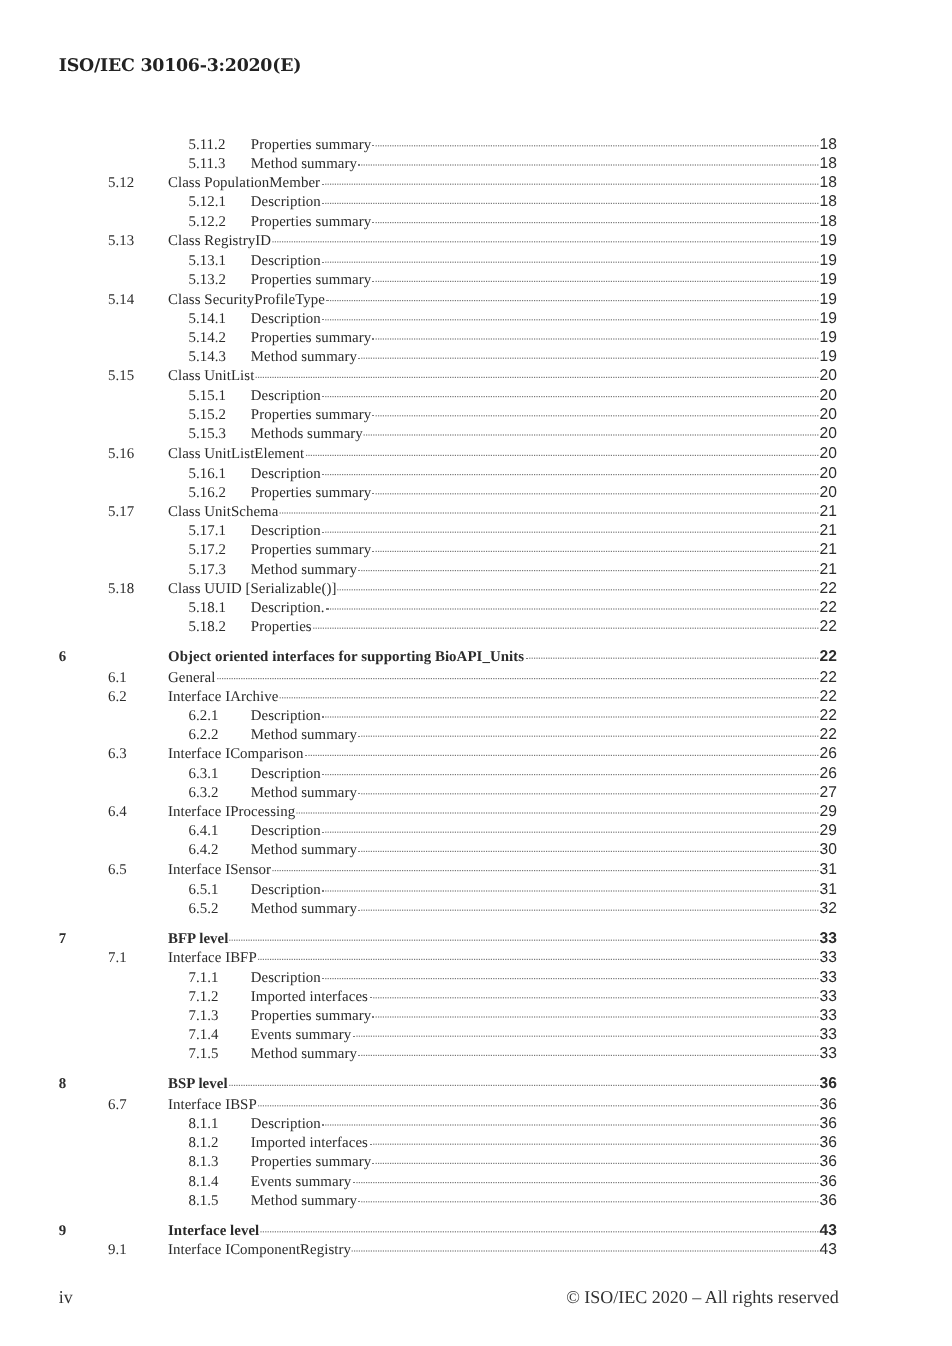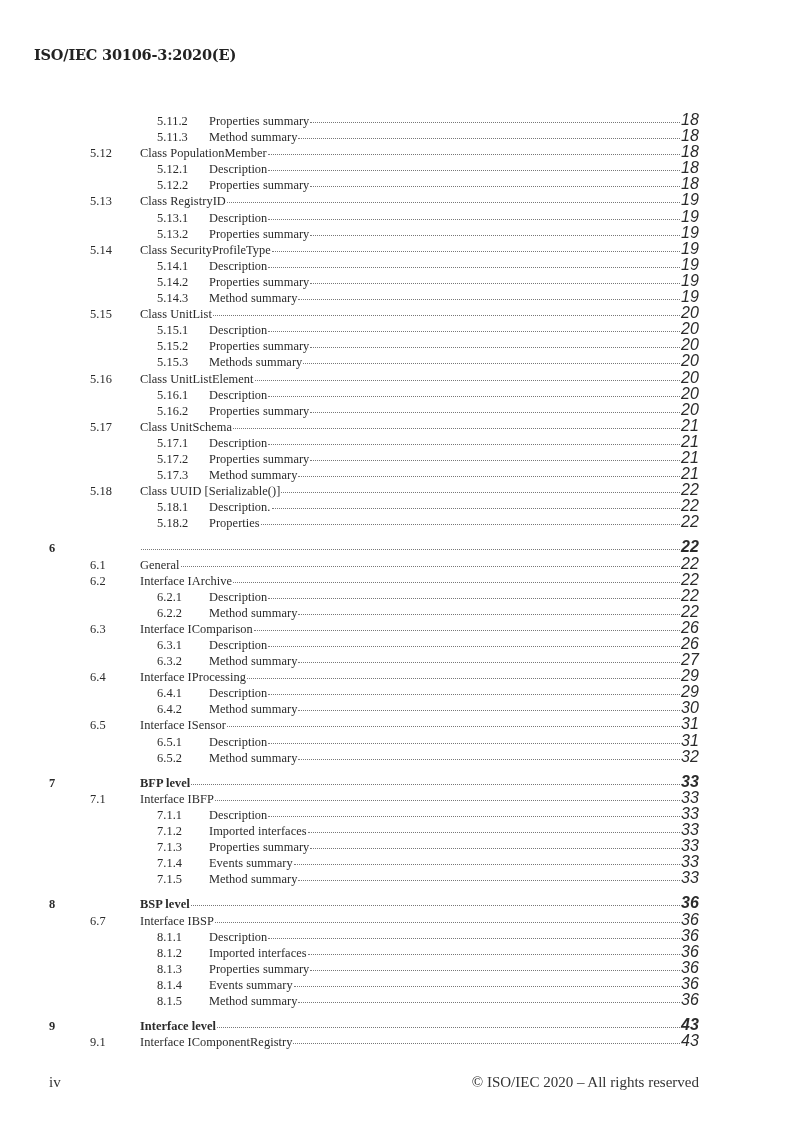--- a/index.html
+++ b/index.html
@@ -2,38 +2,38 @@
 <html><head>
   <meta charset="utf-8">
   <style>
     html, body { margin: 0; padding: 0; background: #ffffff; }
     body {
       width: 793px; height: 1122px; position: relative; overflow: hidden;
       font-family: "DejaVu Serif", "Liberation Serif", serif;
       color: #2b2b2b;
     }
     .doc-header {
-      position: absolute; left: 34px; top: 46px;
+      position: absolute; left: 49px; top: 46px;
       font-family: "DejaVu Serif", serif; font-weight: bold;
       font-size: 14.5px; color: #222; letter-spacing: -0.2px;
     }
     .toc { position: absolute; left: 49px; top: 112px; width: 650px; }
     .row {
       display: flex; align-items: baseline; height: 16.1px;
       font-size: 12.4px; line-height: 16.1px; white-space: nowrap;
       font-family: "Liberation Serif", serif; letter-spacing: 0.05px;
     }
     .row .num { flex: 0 0 auto; }
     .row .title { flex: 0 0 auto; }
     .row .leader {
       flex: 1 1 auto; margin: 0 1px 0 1px; align-self: baseline;
       border-bottom: 1px dotted #777; height: 0; position: relative; top: -2px;
       min-width: 5px;
     }
-    .row .page { flex: 0 0 auto; text-align: right; min-width: 16px; font-family: "Liberation Sans", sans-serif; font-size: 16px; font-style: italic;}
+    .row .page { flex: 0 0 auto; min-width: 16px; font-family: "Liberation Sans", sans-serif; font-size: 13px;}
     .lvl1 .num { width: 91px; }
     .lvl2 .num { width: 50px; margin-left: 41px; }
     .lvl3 .num { width: 52px; margin-left: 108px; }
     .lvl1 { font-weight: bold; margin-top: 9px; }
     .lvl1 .page { font-weight: bold; }
     .footer {
       position: absolute; top: 1074px; left: 49px; width: 650px;
       display: flex; justify-content: space-between;
       font-family: "Liberation Serif", serif; font-size: 15px; color: #333;
     }
@@ -196,20 +196,21 @@
       <span class="page">22</span>
     </div>
     <div class="row lvl3">
       <span class="num">5.18.2</span>
       <span class="title">Properties</span>
       <span class="leader"></span>
       <span class="page">22</span>
     </div>
     <div class="row lvl1">
       <span class="num">6</span>
+      <span class="title">Object oriented interfaces for supporting BioAPI_Units</span>
       <span class="leader"></span>
       <span class="page">22</span>
     </div>
     <div class="row lvl2">
       <span class="num">6.1</span>
       <span class="title">General</span>
       <span class="leader"></span>
       <span class="page">22</span>
     </div>
     <div class="row lvl2">

